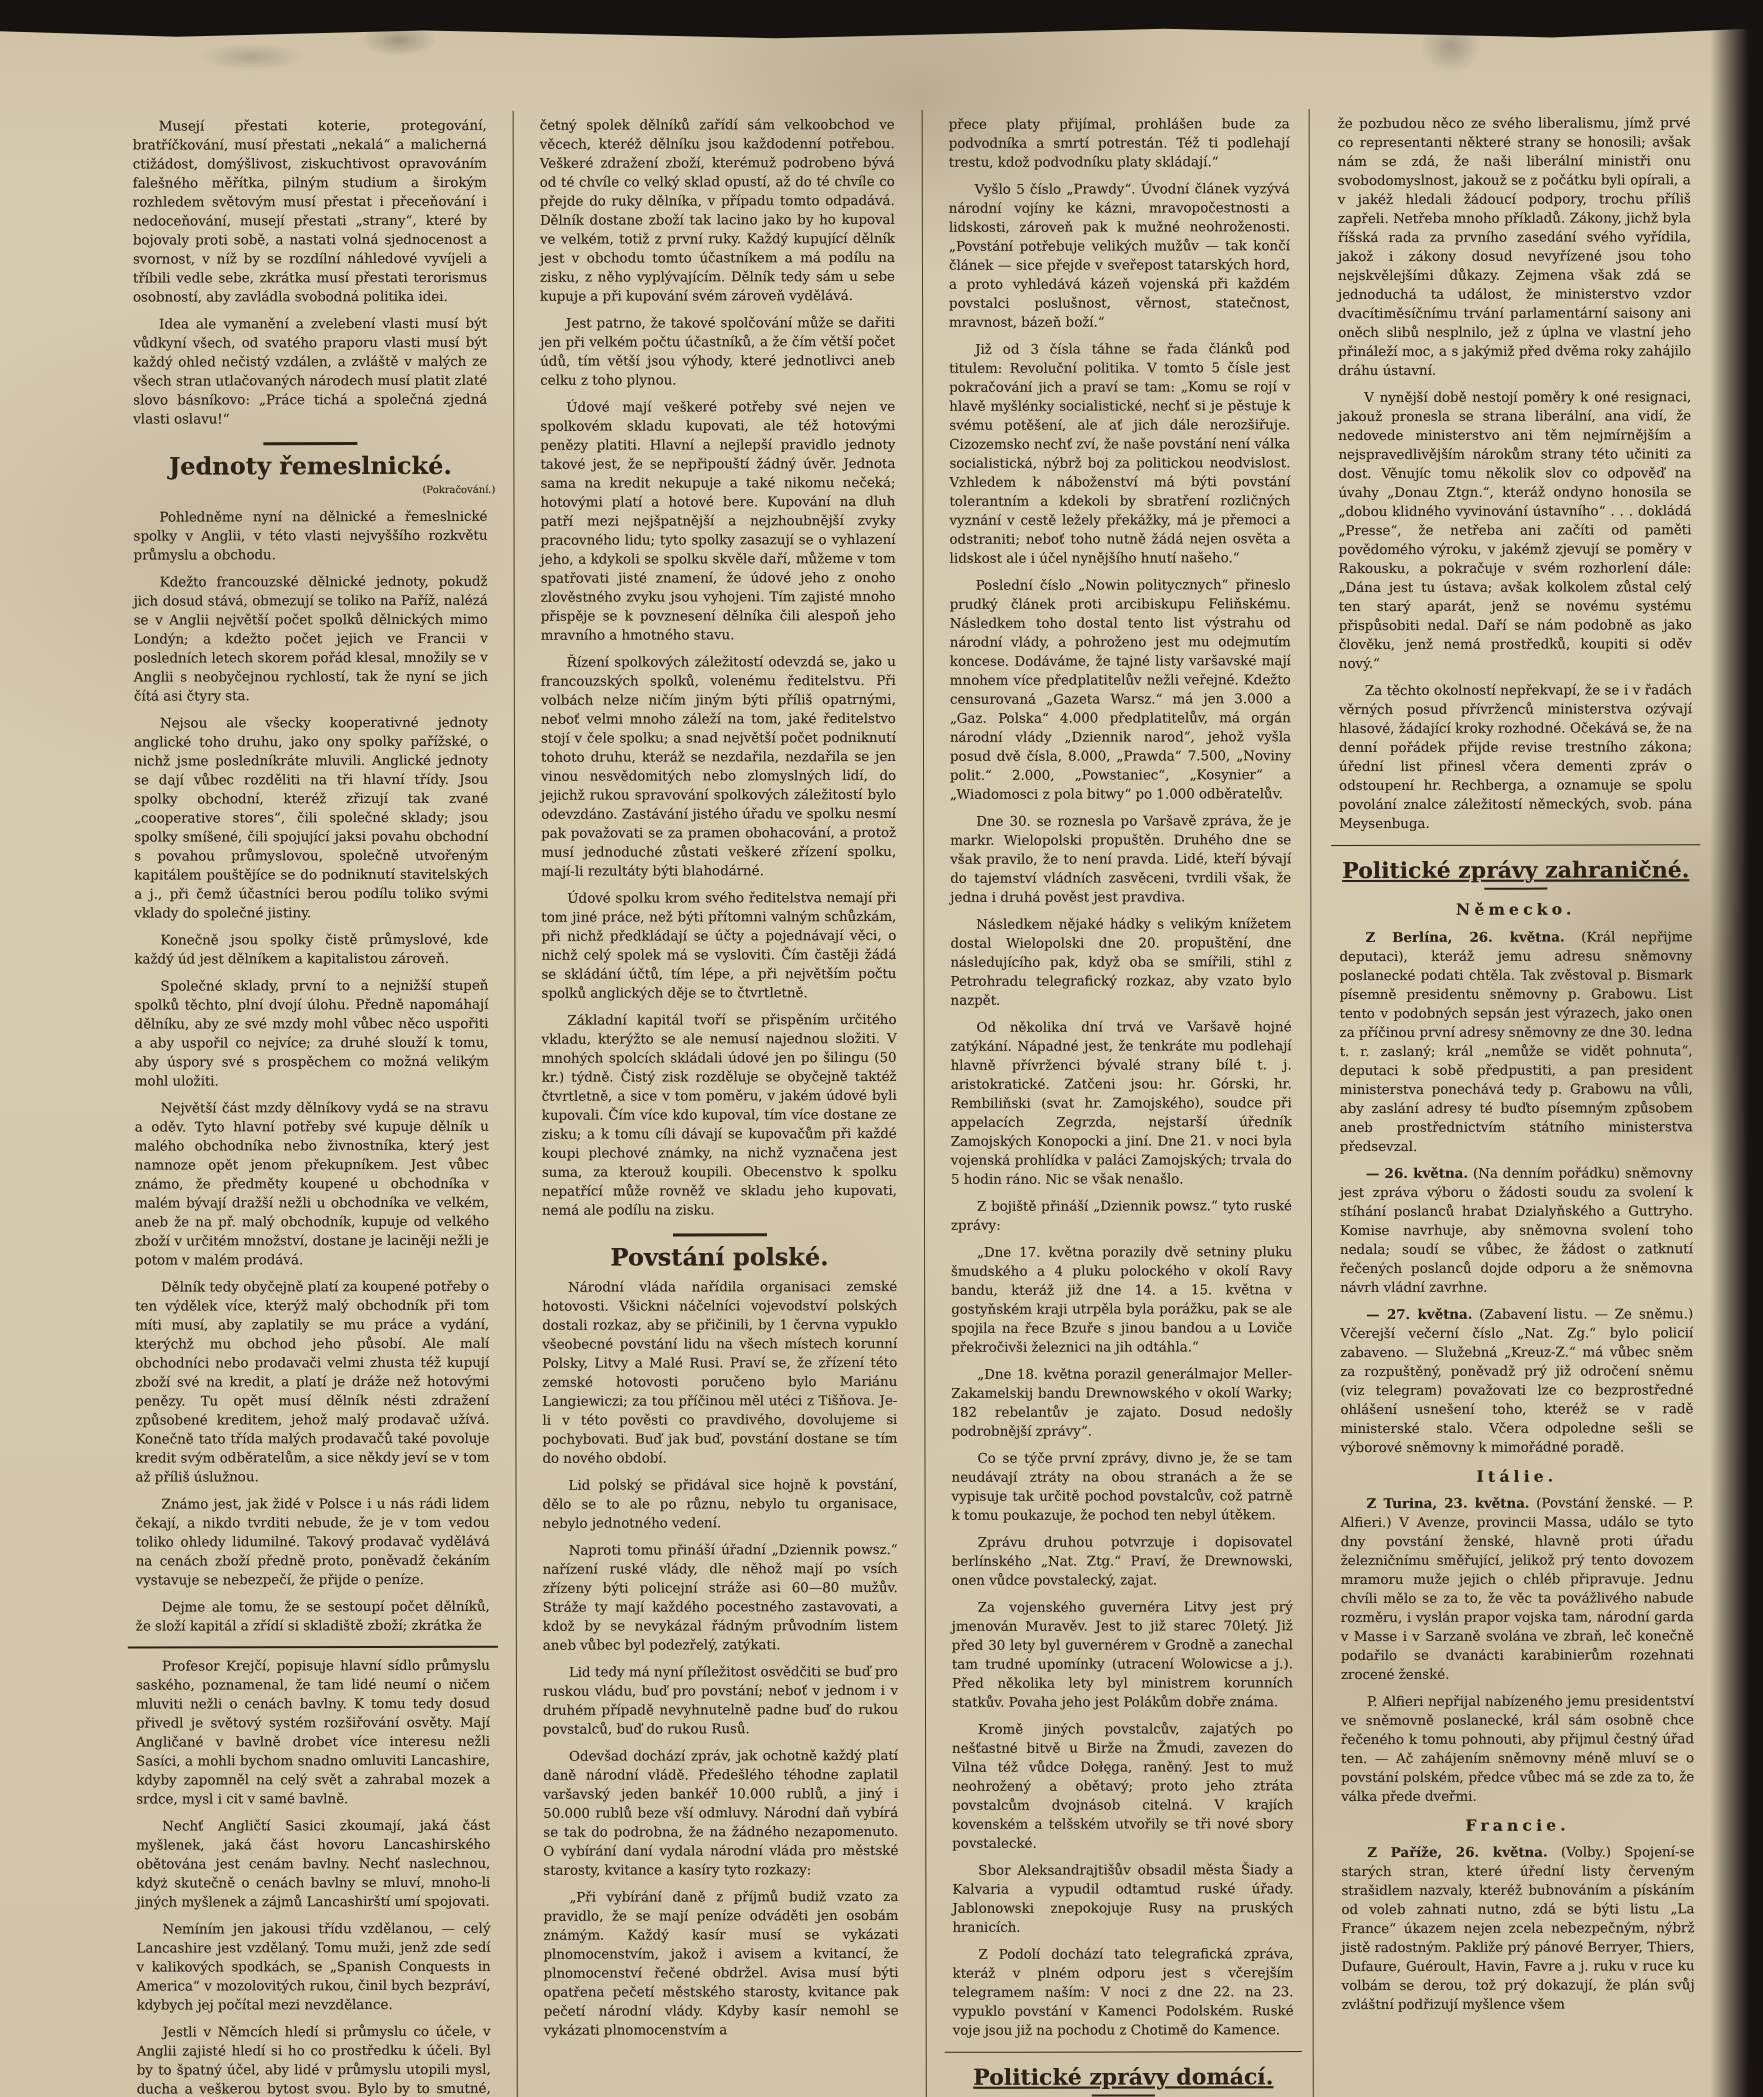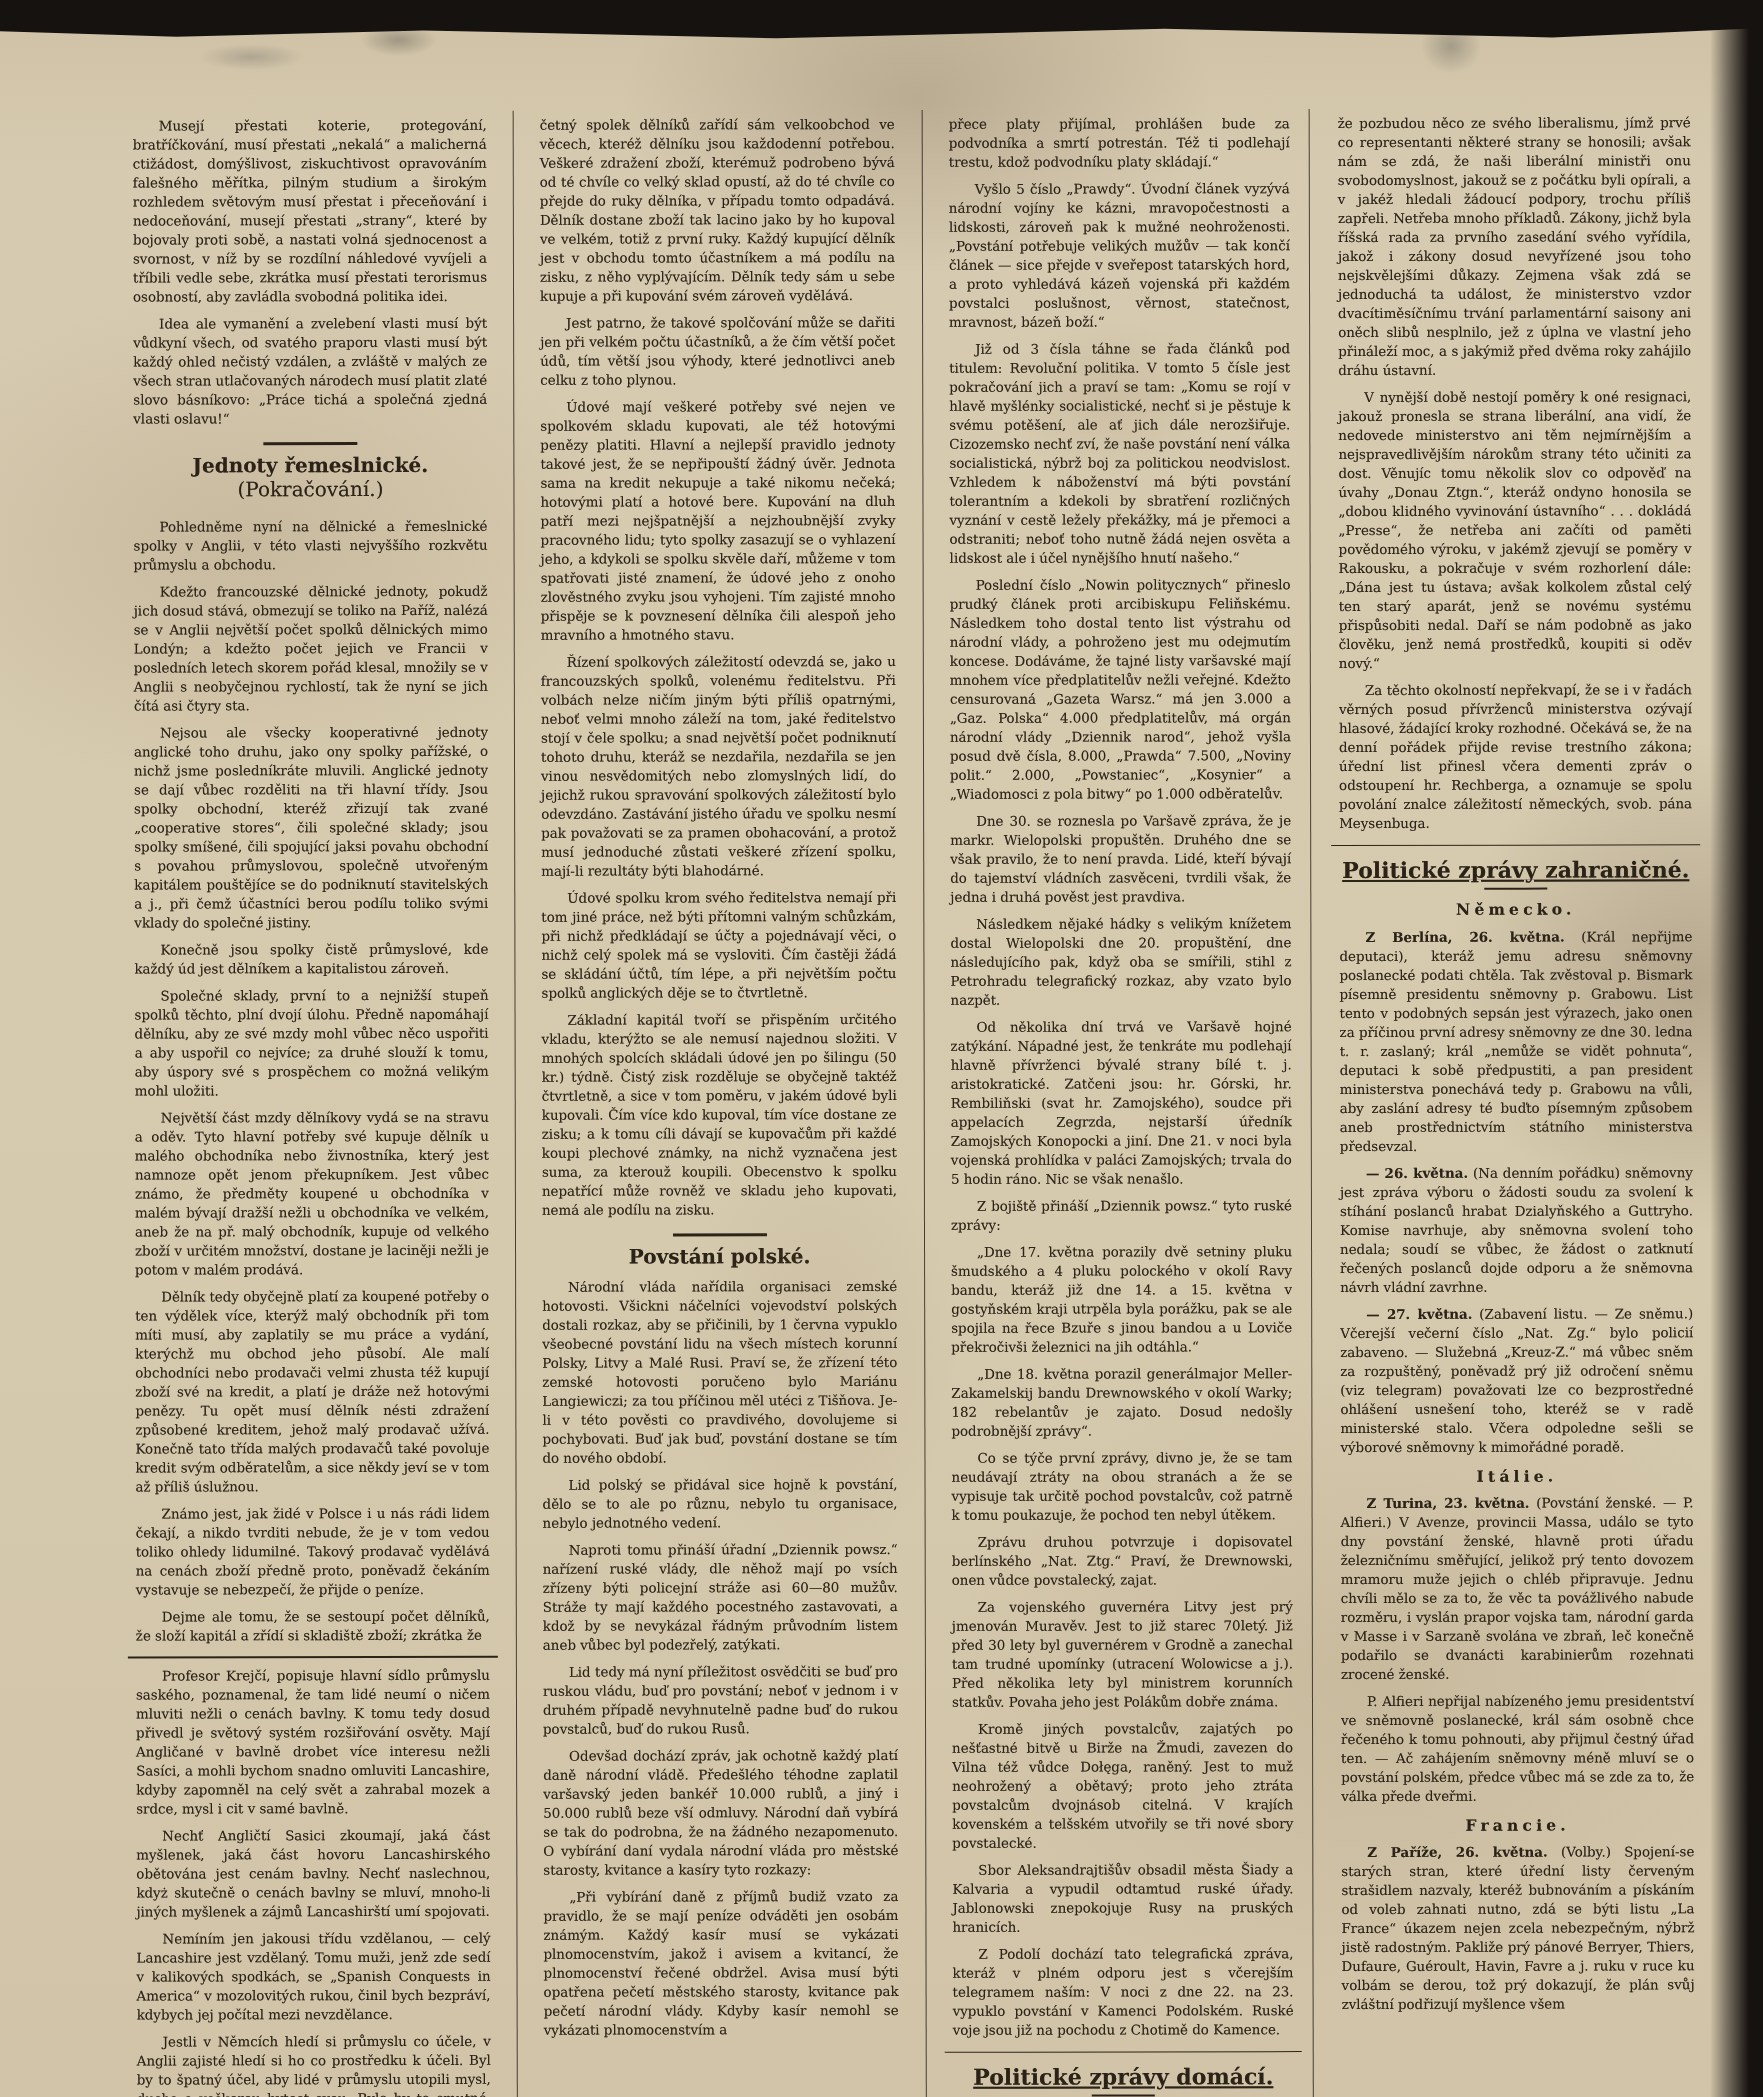--- a/index.html
+++ b/index.html
@@ -32,24 +32,24 @@
     font-size:13.4px;line-height:19px;text-align:justify;
     text-shadow:0 0 0.4px rgba(44,35,24,.45);}
   #column-1{left:127px;width:370px;}
   #column-2{left:534px;width:371px;}
   #column-3{left:943px;width:357px;}
   #column-4{left:1332px;width:369px;}
 
   .par{margin:8px;text-indent:26px;}
   .par.no-indent{text-indent:0;}
   .dateline .lead{font-weight:bold;}
-  .h-article{margin:9.2px 0 1.7px;font-size:20px;line-height:23.5px;font-weight:bold;text-align:center;text-indent:0;}
+  .h-article{margin:9.2px 0 1.7px;font-size:24px;line-height:23.5px;font-weight:bold;text-align:center;text-indent:0;}
   .h-section{margin:11px 0 3.4px;font-size:22px;line-height:26px;font-weight:bold;text-align:center;text-indent:0;text-decoration:underline;}
   .h-country{margin:10px 0 5.9px;font-size:15.5px;line-height:19.3px;font-weight:bold;text-align:center;letter-spacing:4.2px;text-indent:0;}
-  .h-sub{margin:0 0 18px;font-size:20px;text-align:center;text-indent:0;}
+  .h-sub{margin:0 0 8px;font-size:10px;text-align:right;text-indent:0;}
   .rule-short{width:94px;height:2.9px;background:#2c2318;margin:14.3px auto 3.4px;}
   .rule-tiny{width:63px;height:2.1px;background:#2c2318;margin:5px auto 2.5px;}
   .rule-full{height:1.7px;background:#2c2318;margin:11.7px 0 0;}
 </style>
 </head>
 <body>
 
 <div id="stage">
   <div id="print">
     <div class="divider" id="div-1"></div>

